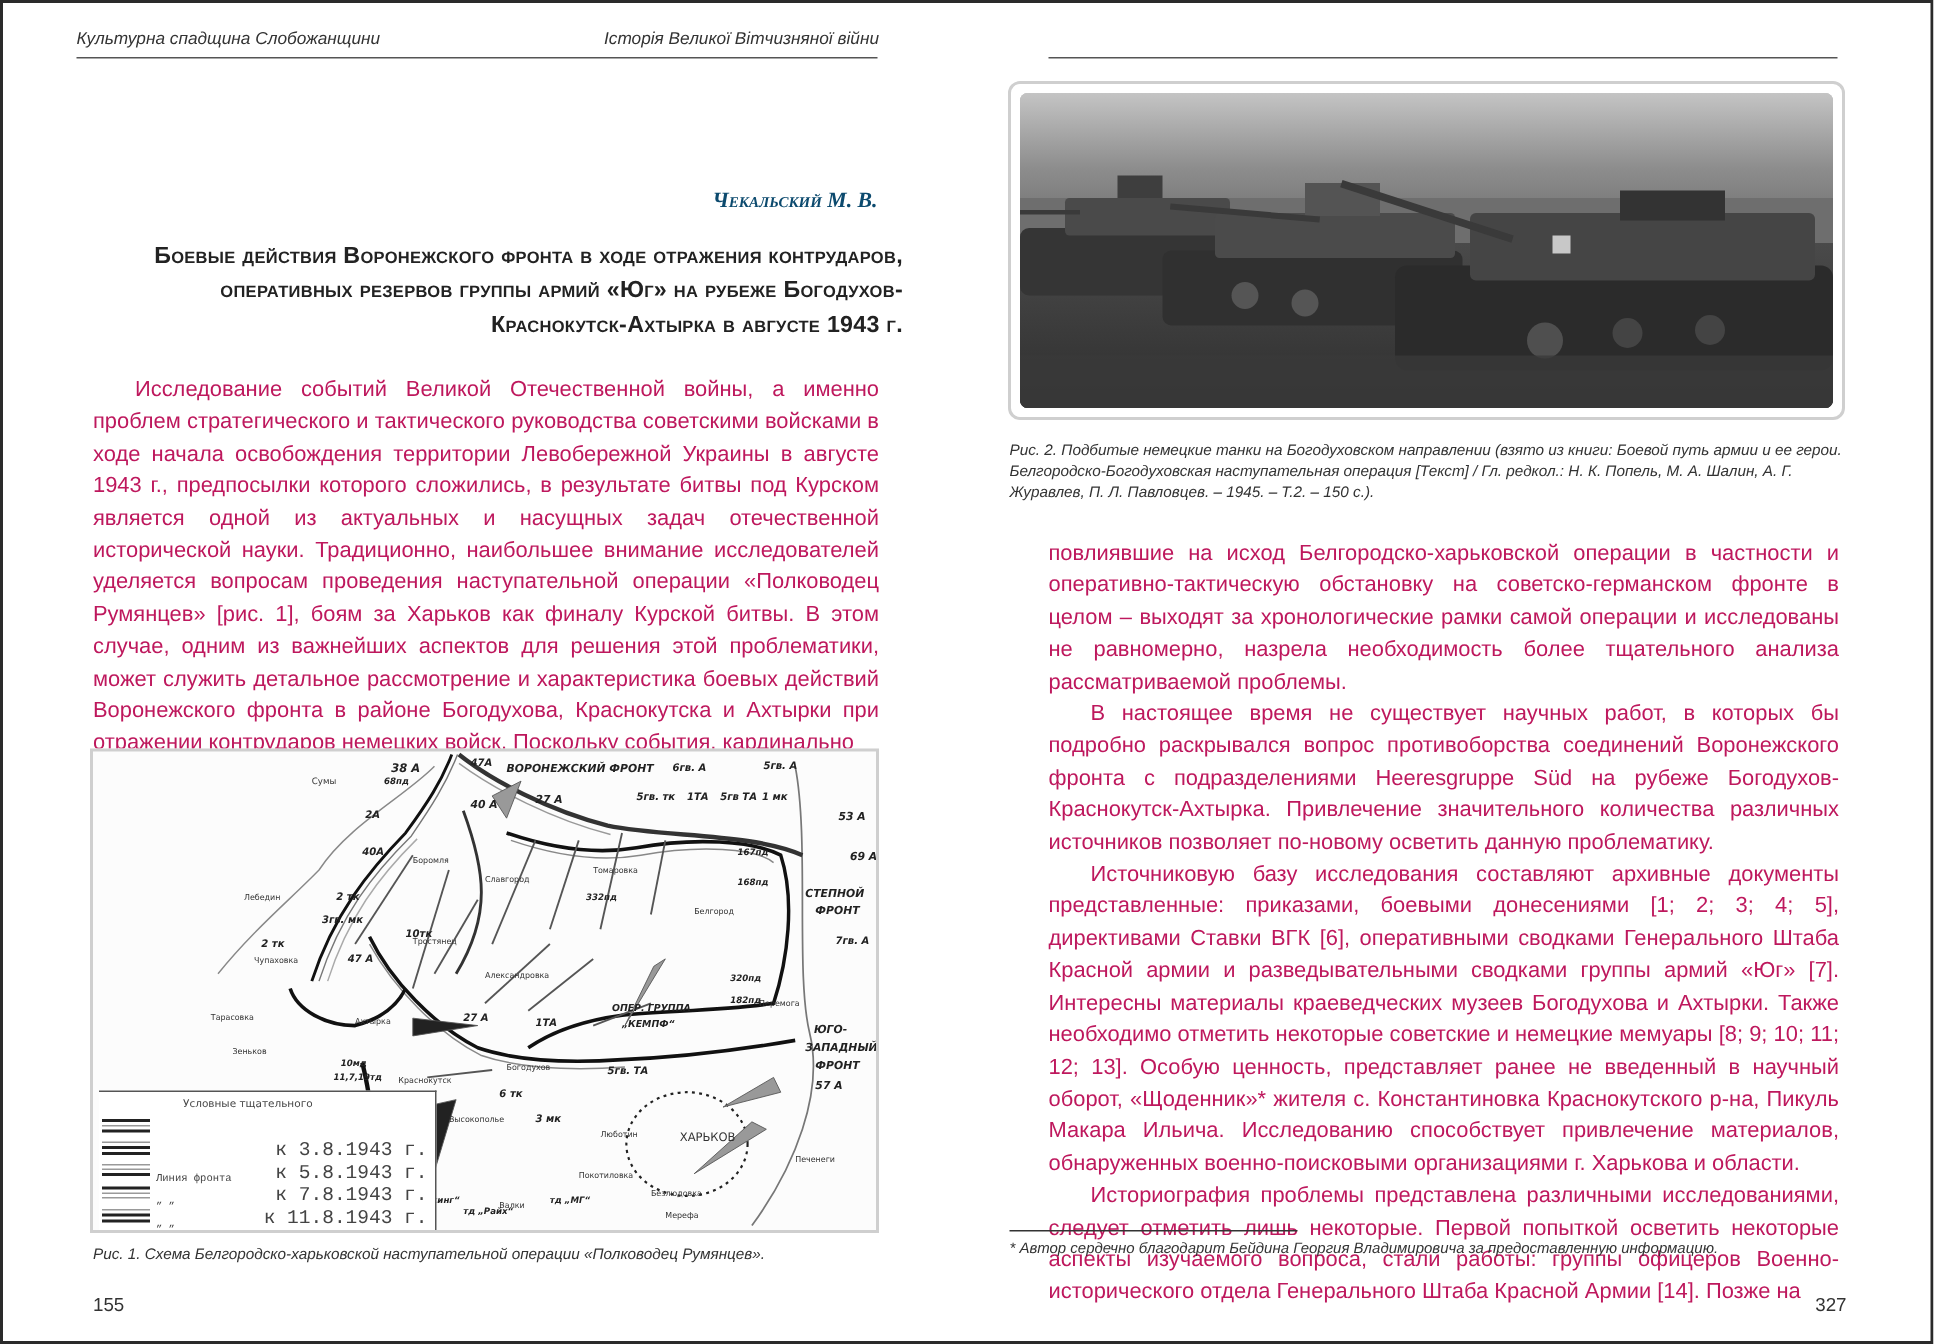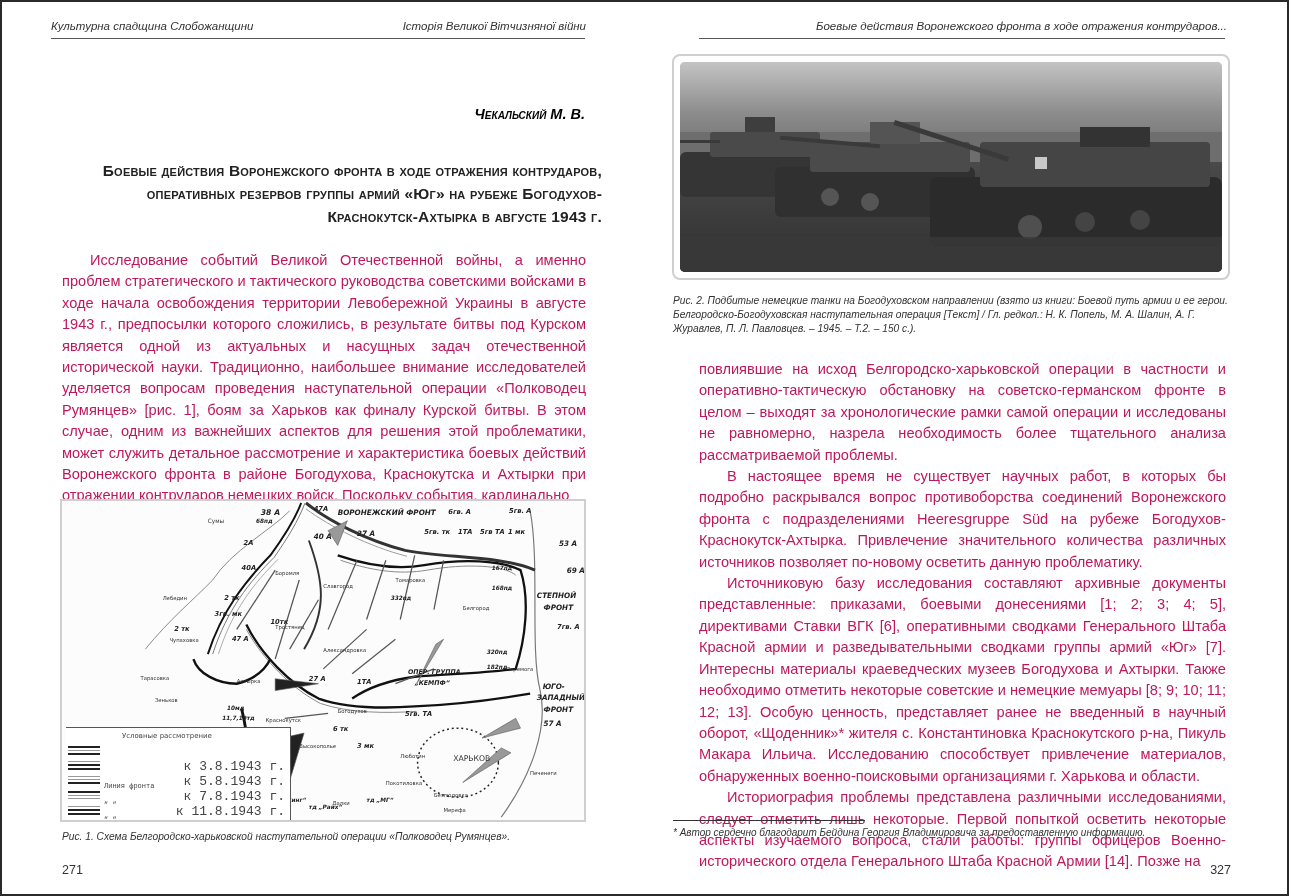--- a/index.html
+++ b/index.html
@@ -16,22 +16,22 @@
   
   .run-head { position: absolute; top: 18px; font-size: 11.5px; font-style: italic; color: #333; }
   .head-rule { position: absolute; top: 36px; height: 1px; background: #555; }
 
   .l-head-left { left: 49px; }
   .l-head-right { right: 60px; }
   .l-rule { left: 49px; width: 534px; }
   .r-head { right: 64px; }
   .r-rule { left: 53px; width: 526px; }
 
-  .author { position: absolute; top: 104px; right: 61px; font-size: 14.5px; font-weight: bold;
-            font-style: italic; color: #000000; font-variant: small-caps; }
+  .author { position: absolute; top: 124px; right: 61px; font-size: 14.5px; font-weight: bold;
+            font-style: italic; color: #0c4a6e; font-variant: small-caps; font-family: Liberation Serif, serif; }
 
   .title { position: absolute; top: 157px; left: 60px; width: 540px; text-align: right;
            font-size: 15.5px; font-weight: bold; line-height: 23px; color: #222;
            font-variant: small-caps; letter-spacing: 0.2px; }
 
   .body-text { position: absolute; font-size: 14.6px; line-height: 21.4px; color: #be185d;
                text-align: justify; }
   .body-text p { text-indent: 28px; }
   .body-text p.cont { text-indent: 0; }
 
@@ -204,21 +204,21 @@
         <text x="425" y="155" font-size="6" class="map-label">320пд</text>
         <text x="425" y="170" font-size="6" class="map-label">182пд</text>
         <text x="155" y="212" font-size="6" class="map-label">10мд</text>
         <text x="150" y="222" font-size="6" class="map-label">11,7,19тд</text>
         <text x="195" y="305" font-size="6" class="map-label">тд „Викинг“</text>
         <text x="240" y="312" font-size="6" class="map-label">тд „Райх“</text>
         <text x="300" y="305" font-size="6" class="map-label">тд „МГ“</text>
       </svg>
 
       <div class="legend">
-        <div class="legend-title">Условные рассмотрение</div>
+        <div class="legend-title">Условные тщательного</div>
         <div class="legend-row" style="top:16px">
           <div class="legend-swatch">
               <i></i>
               <i class="g"></i>
               <i></i>
             </div>
           <span class="legend-text">Линия фронта</span>
           <span class="legend-date">к 3.8.1943 г.</span>
         </div>
         <div class="legend-row" style="top:31px">
@@ -254,25 +254,24 @@
               <i></i>
               <i></i>
             </div>
           <span class="legend-text">„        „</span>
           <span class="legend-date">к исх. 23.8.1943 г.</span>
         </div>
       </div>
     </div>
 
     <div class="caption l-caption">Рис. 1. Схема Белгородско-харьковской наступательной операции «Полководец Румянцев».</div>
-    <div class="page-num l-num">271</div>
+    <div class="page-num l-num">155</div>
   </div>
 
   <div class="page page-right">
-    <div class="run-head r-head">Боевые действия Воронежского фронта в ходе отражения контрударов...</div>
     <div class="head-rule r-rule"></div>
 
     <div class="photo-frame">
       <div class="photo">
         <svg viewBox="0 0 542 210" preserveAspectRatio="none">
           <defs>
             <linearGradient id="sky" x1="0" y1="0" x2="0" y2="1">
               <stop offset="0" stop-color="#c4c4c4"></stop>
               <stop offset="0.5" stop-color="#8d8d8d"></stop>
               <stop offset="1" stop-color="#6a6a6a"></stop>

